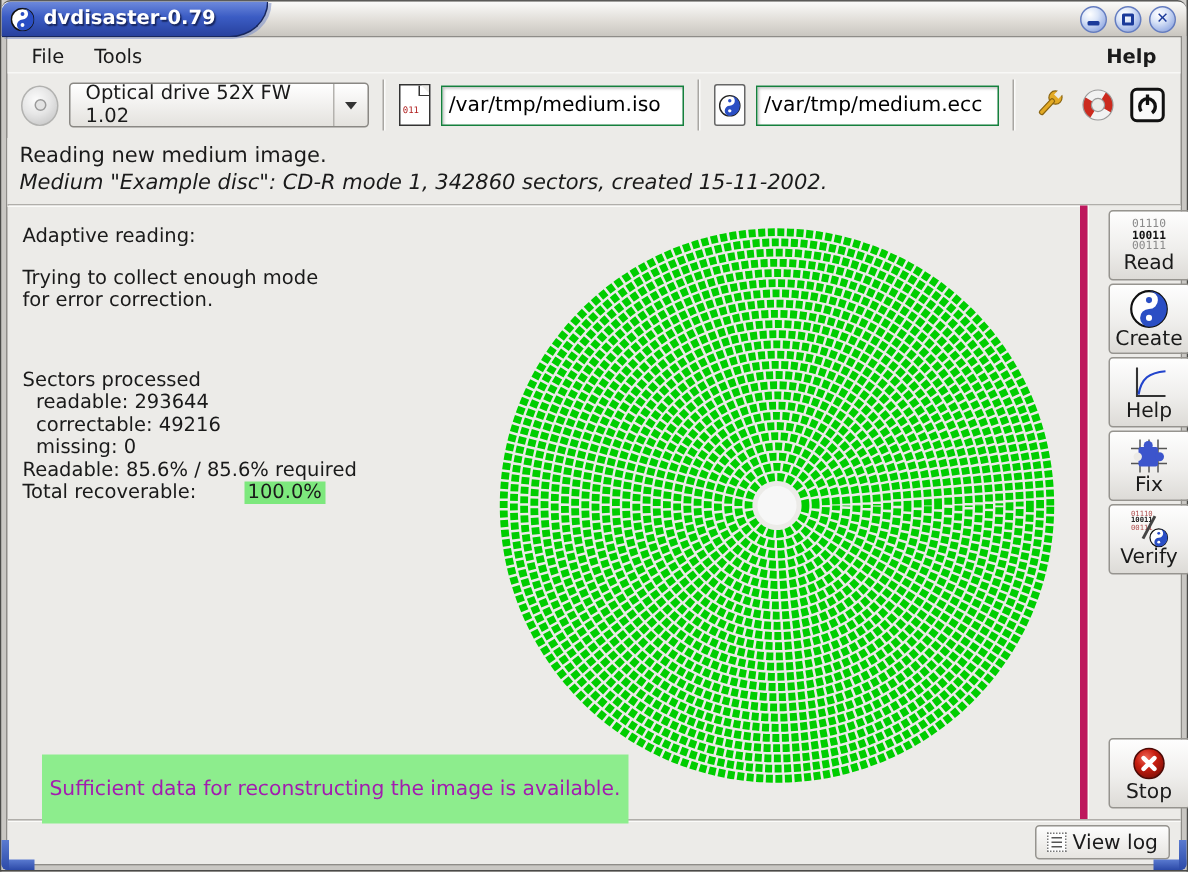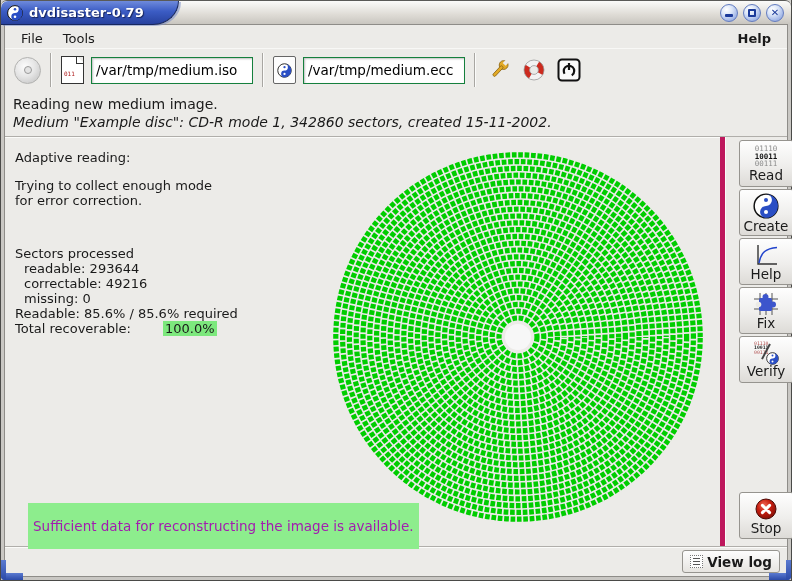--- a/index.html
+++ b/index.html
@@ -102,21 +102,21 @@
   .verify-ic .vb { position:absolute; left:1px; top:0; }
   .verify-ic .slash { position:absolute; left:12px; top:1px; width:1.6px; height:17px;
                       background:#444; transform:rotate(28deg); }
   .verify-ic .yy { position:absolute; right:0; bottom:-1px; }
 
   
   .footer { flex:0 0 30px; border-top:1px solid #b0aeaa; box-shadow:inset 0 1px 0 #fbfbf9;
             display:flex; align-items:center; justify-content:flex-end; padding-right:7px; background:#ecebe8; }
   .viewlog { height:23px; display:flex; align-items:center; gap:4px; padding:0 7px;
              border:1px solid #96948f; border-radius:3px;
-             background:linear-gradient(180deg,#fdfdfd,#e6e4e0); font-size:13.5px;font-weight:bold; }
+             background:linear-gradient(180deg,#fdfdfd,#e6e4e0); font-size:13.5px; }
   .loglines { width:13px; height:13px; border:1px dotted #777; display:flex; flex-direction:column;
               justify-content:space-evenly; padding:0 2px; background:#fdfdfd; }
   .loglines i { display:block; height:1px; background:#555; }
 
   
   .grip { position:absolute; background:linear-gradient(180deg,#5a7ad0,#2c4aa8); z-index:5; }
   .grip-bl { left:0; bottom:0; width:22px; height:7px; border-radius:0 0 0 4px; }
   .grip-bl2{ left:0; bottom:0; width:5px; height:20px; border-radius:0 0 0 4px; }
   .grip-br { right:0; bottom:0; width:22px; height:7px; border-radius:0 0 4px 0; }
   .grip-br2{ right:0; bottom:0; width:5px; height:20px; border-radius:0 0 4px 0; }
@@ -155,20 +155,26 @@
       <div class="menubar">
         <span class="menu-item">File</span>
         <span class="menu-item">Tools</span>
         <span class="menu-item menu-help">Help</span>
       </div>
 
       <div class="toolbar">
         <span class="cd-icon">
             <span class="cd-hole"></span>
           </span>
+        <div class="dropdown">
+          <span>Optical drive 52X FW 1.02</span>
+          <span class="arrow-box">
+              <span class="arrow-down"></span>
+            </span>
+        </div>
         <div class="tsep"></div>
         <div class="doc-icon">
           <span class="doc-fold"></span>
           <div class="bits">
             <div class="b1">011</div>
             
             
           </div>
         </div>
         <input class="tinput" value="/var/tmp/medium.iso" style="">

